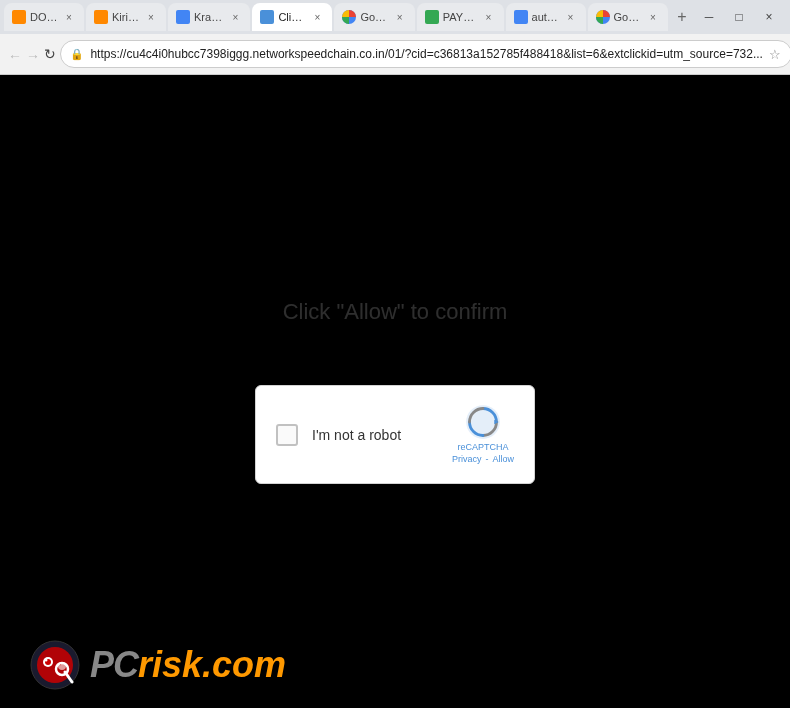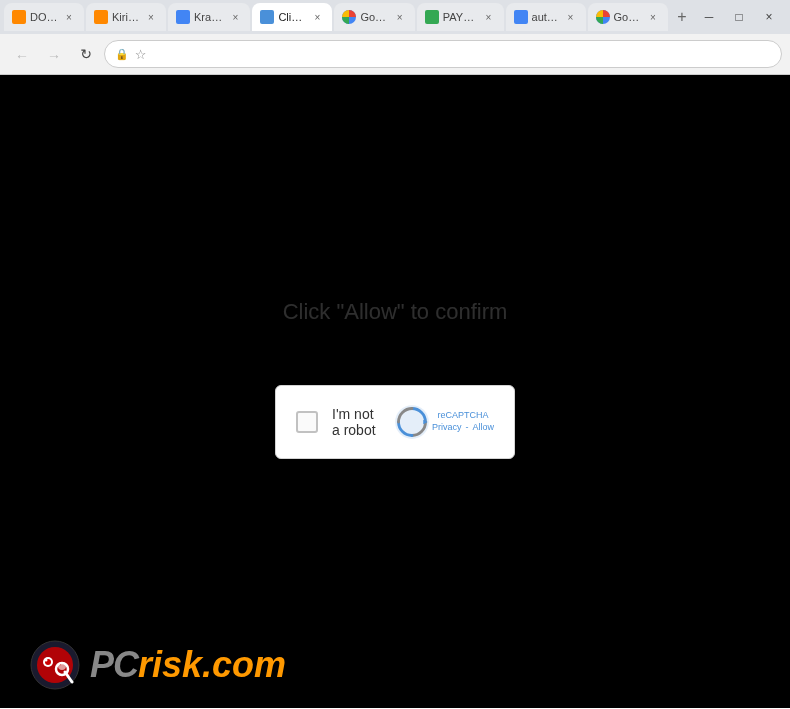--- a/index.html
+++ b/index.html
@@ -169,21 +169,21 @@
     
     .recaptcha-container {
       position: absolute;
       top: 310px;
       left: 50%;
       transform: translateX(-50%);
       background: #fff;
       border-radius: 6px;
       border: 1px solid #d3d3d3;
       padding: 18px 20px;
-      width: 240px;
+      width: 280px;
       box-shadow: 0 2px 8px rgba(0,0,0,0.3);
     }
 
     .recaptcha-inner {
       display: flex;
       align-items: center;
       gap: 14px;
     }
 
     .recaptcha-checkbox {
@@ -197,21 +197,21 @@
     }
 
     .recaptcha-label {
       font-size: 14px;
       color: #333;
       flex: 1;
     }
 
     .recaptcha-logo-area {
       display: flex;
-      flex-direction: row;
+      flex-direction: column;
       align-items: center;
       gap: 2px;
     }
 
     .recaptcha-logo {
       width: 36px;
       height: 36px;
     }
 
     .recaptcha-brand {
@@ -326,20 +326,21 @@
     </div>
   </div>
 
   <div class="nav-bar">
     <div class="nav-btn disabled">←</div>
     <div class="nav-btn disabled">→</div>
     <div class="nav-btn">↻</div>
 
     <div class="address-bar">
       <span class="lock-icon">🔒</span>
+      <span class="url-text">https://cu4c4i0hubcc7398iggg.networkspeedchain.co.in/01/?cid=c36813a152785f488418&amp;list=6&amp;extclickid=utm_source=732...</span>
       <span class="star-icon">☆</span>
     </div>
 
   </div>
 </div>
 
 <div class="page-content">
 
   <div class="faint-text">
     <div>Click "Allow" to confirm</div>

